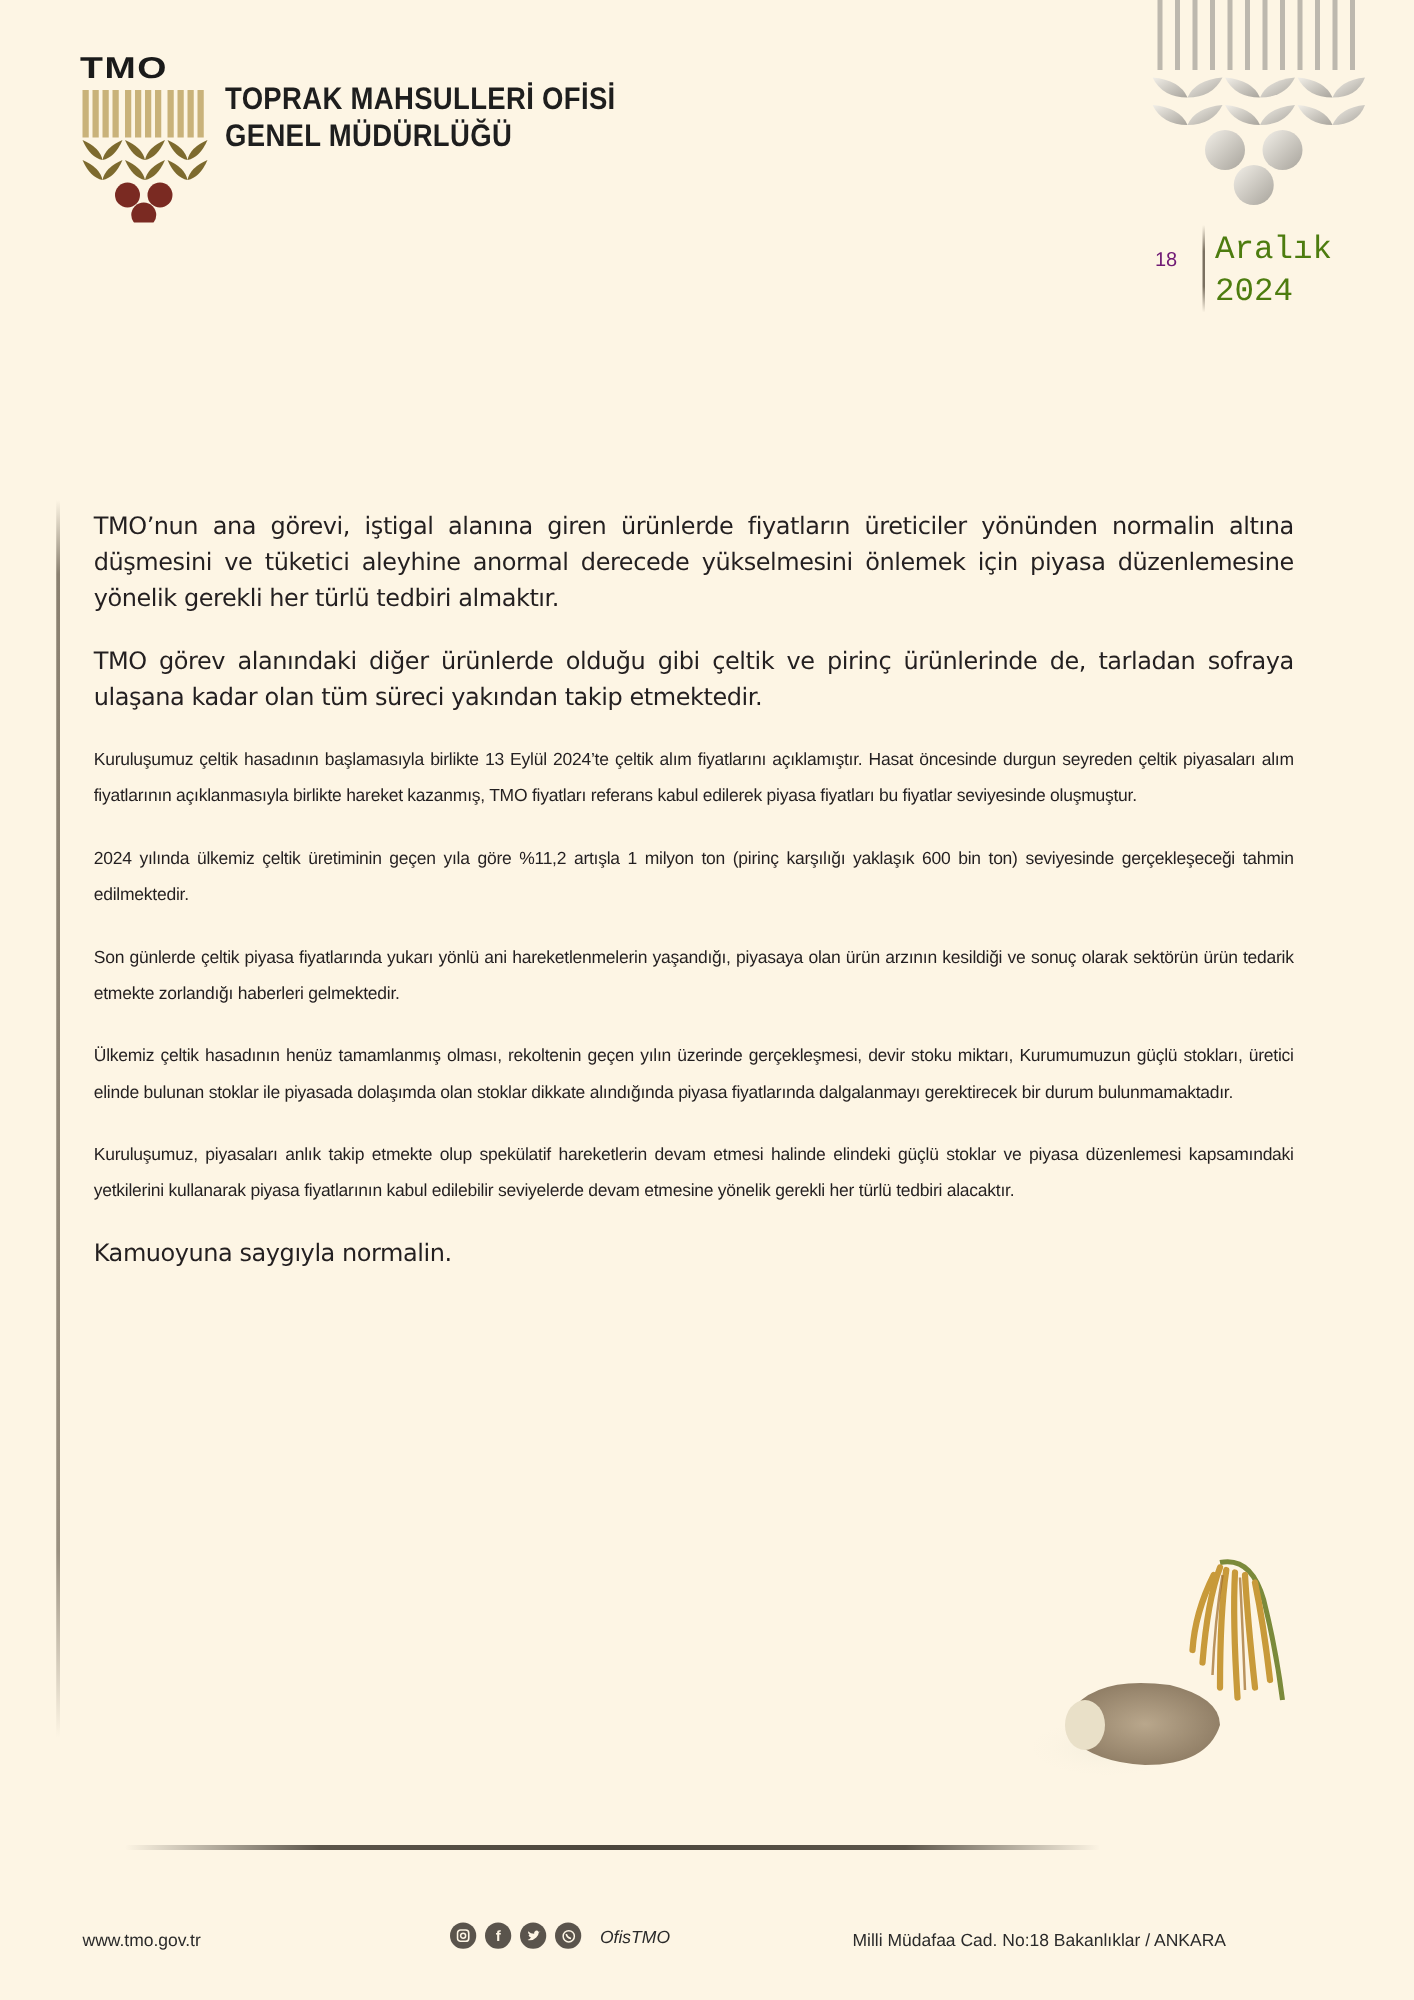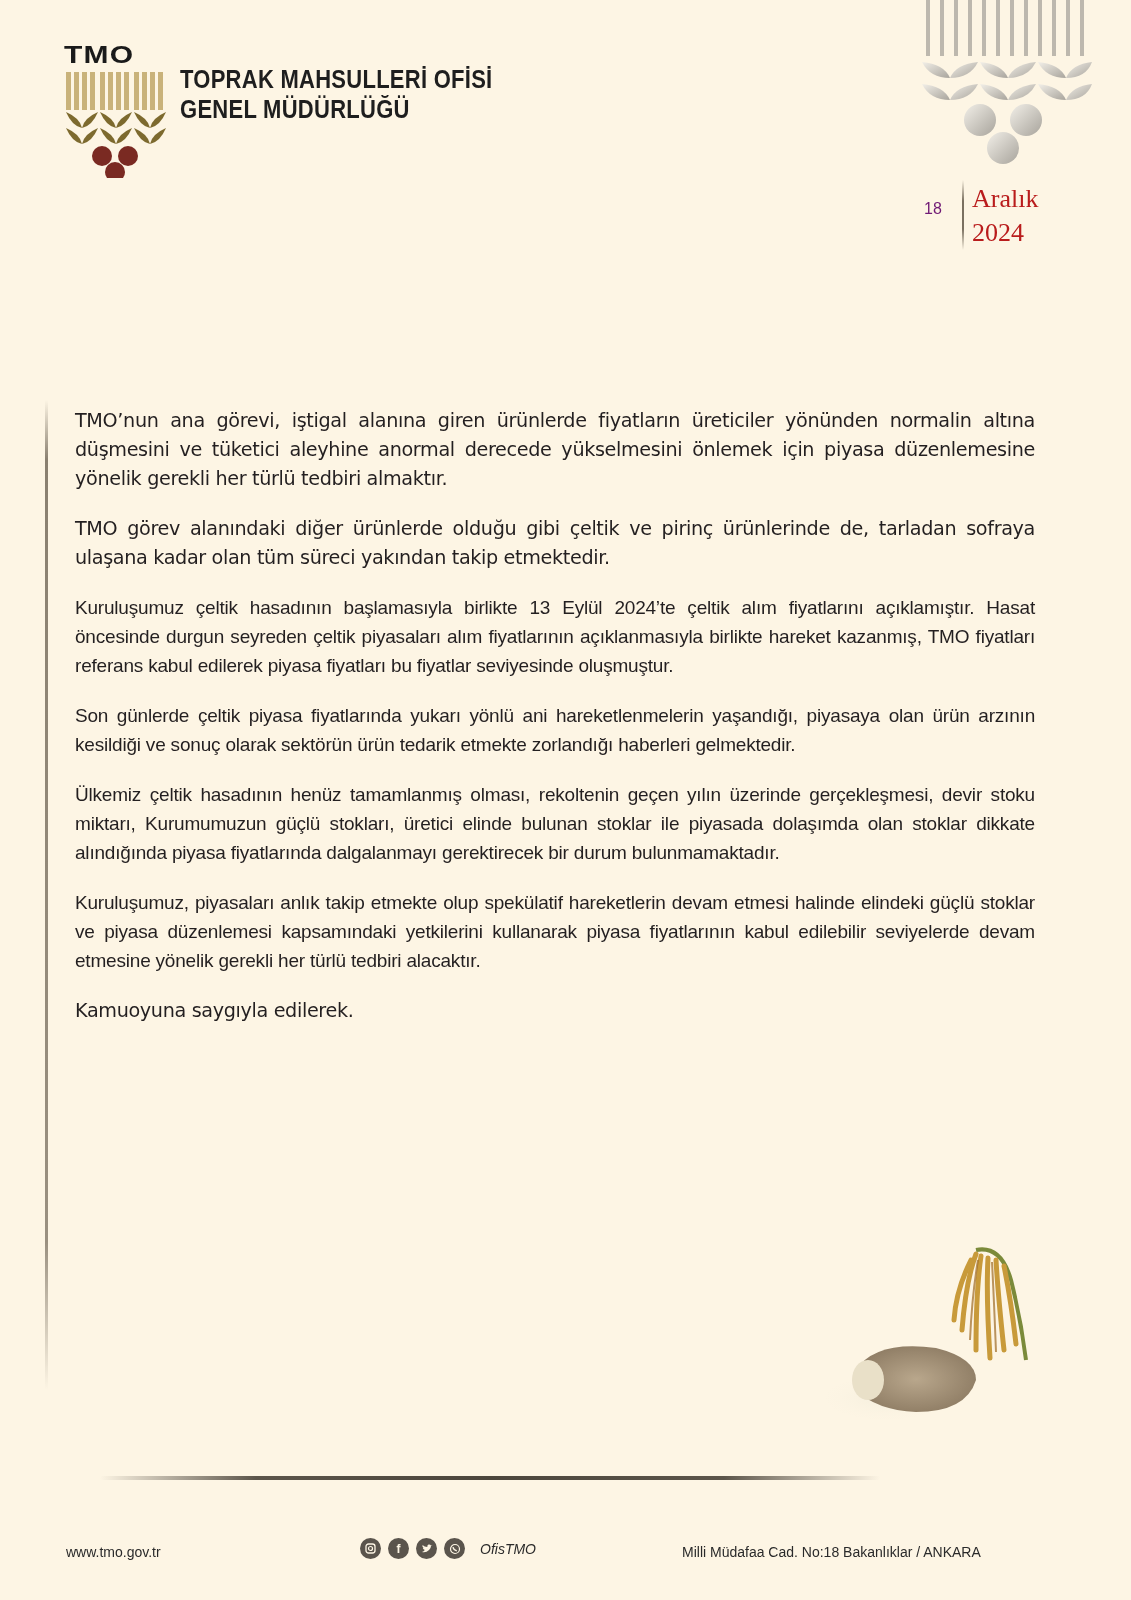--- a/index.html
+++ b/index.html
@@ -18,33 +18,33 @@
   .org-name { position: absolute; left: 180px; top: 64px; font-family: "Liberation Sans", sans-serif; font-weight: 700; font-size: 25px; line-height: 30px; color: #1e1e1e; letter-spacing: 0.3px; transform: scaleX(0.88); transform-origin: left top; }
   .org-name div { white-space: nowrap; }
 
   
   .emblem { position: absolute; left: 922px; top: 0; }
 
   
   .date { position: absolute; left: 918px; top: 180px; height: 70px; }
   .date-day { position: absolute; left: 6px; top: 20px; font-size: 16px; color: #701a75; font-family: "Liberation Sans", sans-serif; }
   .date-sep { position: absolute; left: 44px; top: 0; width: 2px; height: 70px; background: linear-gradient(#fdf5e4, #7a7060 30%, #7a7060 70%, #fdf5e4); }
-  .date-month { position: absolute; left: 54px; top: 2px; font-size: 26px; color: #b91c1c; font-family: Liberation Serif, serif; line-height: 34px; }
+  .date-month { position: absolute; left: 54px; top: 2px; font-size: 26px; color: #4d7c0f; font-family: Liberation Mono, monospace; line-height: 34px; }
 
   
   .title { position: absolute; left: 0; width: 1131px; top: 292px; text-align: center; font-family: "Liberation Sans", sans-serif; font-weight: 700; font-size: 31px; line-height: 44px; color: #7d2a2d; letter-spacing: -0.2px; }
   .title div { transform: scaleX(0.92); }
 
   
   .vrule { position: absolute; left: 45px; top: 400px; width: 3px; height: 990px; background: linear-gradient(#fdf5e4, #8a8070 6%, #9a9080 85%, #fdf5e4); }
 
   
   .body { position: absolute; left: 75px; top: 406px; width: 977px; }
   .para { font-family: "DejaVu Sans", sans-serif; font-size: 19.2px; line-height: 29px; text-align: justify; margin: 0 17px 21px 0; color: #231f20; letter-spacing: -0.35px; word-spacing: 0px; }
-  .para.condensed { font-family: "Liberation Sans", sans-serif; font-size: 19px; letter-spacing: -0.2px; }
+  .para.condensed { font-family: "Liberation Sans", sans-serif; font-size: 14px; letter-spacing: -0.2px; }
 
   
   .rice { position: absolute; left: 826px; top: 1240px; }
 
   
   .hrule { position: absolute; left: 100px; top: 1476px; width: 780px; height: 4px; background: linear-gradient(90deg, #fdf5e4, #5c554a 20%, #4c463c 50%, #5c554a 80%, #fdf5e4); border-radius: 2px; }
 
   
   .footer { position: absolute; left: 0; top: 1506px; width: 1131px; height: 30px; font-family: "Liberation Sans", sans-serif; font-size: 14px; color: #2a2a2a; margin-top: 30px; }
   .f-web { position: absolute; left: 66px; top: 8px; }
@@ -151,24 +151,25 @@
     </div>
   </div>
 
 
   <div class="vrule"></div>
 
   <div class="body">
     <p class="para">TMO’nun ana görevi, iştigal alanına giren ürünlerde fiyatların üreticiler yönünden normalin altına düşmesini ve tüketici aleyhine anormal derecede yükselmesini önlemek için piyasa düzenlemesine yönelik gerekli her türlü tedbiri almaktır.</p>
     <p class="para">TMO görev alanındaki diğer ürünlerde olduğu gibi çeltik ve pirinç ürünlerinde de, tarladan sofraya ulaşana kadar olan tüm süreci yakından takip etmektedir.</p>
     <p class="para condensed">Kuruluşumuz çeltik hasadının başlamasıyla birlikte 13 Eylül 2024’te çeltik alım fiyatlarını açıklamıştır. Hasat öncesinde durgun seyreden çeltik piyasaları alım fiyatlarının açıklanmasıyla birlikte hareket kazanmış, TMO fiyatları referans kabul edilerek piyasa fiyatları bu fiyatlar seviyesinde oluşmuştur.</p>
+    <p class="para condensed">2024 yılında ülkemiz çeltik üretiminin geçen yıla göre %11,2 artışla 1 milyon ton (pirinç karşılığı yaklaşık 600 bin ton) seviyesinde gerçekleşeceği tahmin edilmektedir.</p>
     <p class="para condensed">Son günlerde çeltik piyasa fiyatlarında yukarı yönlü ani hareketlenmelerin yaşandığı, piyasaya olan ürün arzının kesildiği ve sonuç olarak sektörün ürün tedarik etmekte zorlandığı haberleri gelmektedir.</p>
     <p class="para condensed">Ülkemiz çeltik hasadının henüz tamamlanmış olması, rekoltenin geçen yılın üzerinde gerçekleşmesi, devir stoku miktarı, Kurumumuzun güçlü stokları, üretici elinde bulunan stoklar ile piyasada dolaşımda olan stoklar dikkate alındığında piyasa fiyatlarında dalgalanmayı gerektirecek bir durum bulunmamaktadır.</p>
     <p class="para condensed">Kuruluşumuz, piyasaları anlık takip etmekte olup spekülatif hareketlerin devam etmesi halinde elindeki güçlü stoklar ve piyasa düzenlemesi kapsamındaki yetkilerini kullanarak piyasa fiyatlarının kabul edilebilir seviyelerde devam etmesine yönelik gerekli her türlü tedbiri alacaktır.</p>
-    <p class="para">Kamuoyuna saygıyla edilerek.</p>
+    <p class="para">Kamuoyuna saygıyla normalin.</p>
   </div>
 
   <svg class="rice" width="210" height="190" viewBox="0 0 210 190">
     <defs>
       <radialGradient id="sack" cx="0.5" cy="0.5" r="0.6">
         <stop offset="0" stop-color="#b9a78c"></stop>
           <stop offset="1" stop-color="#8a7860"></stop>
       </radialGradient>
       <radialGradient id="grain" cx="0.5" cy="0.5" r="0.6">
         <stop offset="0" stop-color="#f4eedd"></stop>

